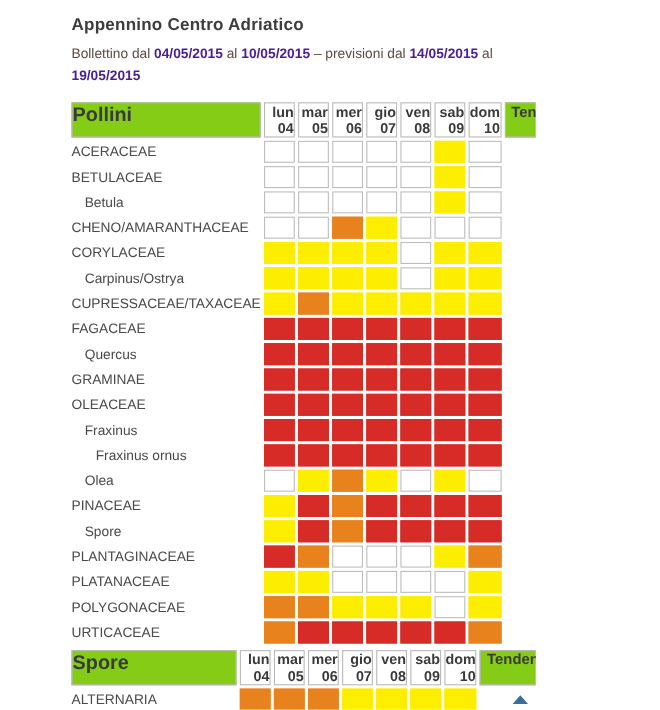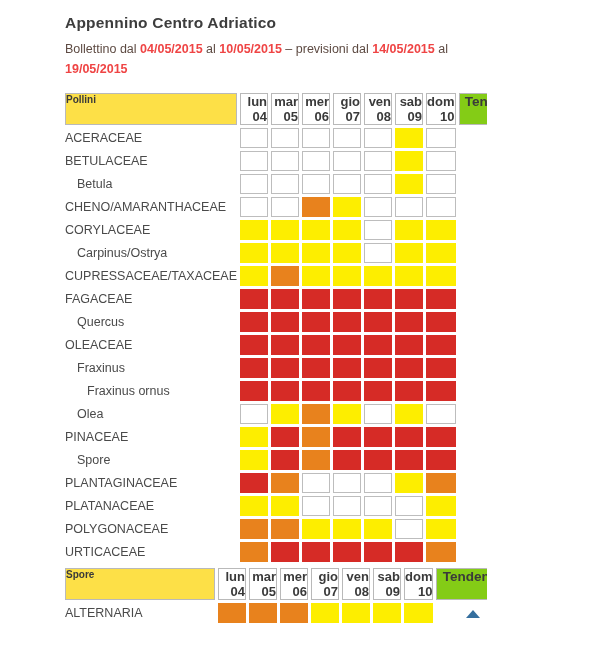--- a/index.html
+++ b/index.html
@@ -1,27 +1,27 @@
 <!DOCTYPE html>
 <html style="--c-low: #fdee00; --c-medium: #e8821d; --c-high: #d62b26; --c-missing: #dcdcdc; --c-blue: #356f9e; --border-gray: #bdbdbd;"><head>
 <meta charset="utf-8">
 <style>
   html,body { margin:0; padding:0; background:#fff; }
   body { font-family:"Liberation Sans", sans-serif; }
   .page { width:487px; height:645px; box-sizing:border-box; padding:8px 0 0 62px; overflow:hidden; }
 
   h1.title { font-size:15.5px; color:#3d3d3d; font-weight:bold; margin:6px 0 7px 3px; letter-spacing:.2px; }
   .subtitle { font-size:12.5px; color:#5d4a42; max-width:430px; line-height:1.6; margin:0 0 11px 3px; }
-  .subtitle b { color:#ef4444; }
+  .subtitle b { color:#4c1d95; }
 
   table.bulletin { border-collapse:separate; border-spacing:3px; }
   table.bulletin th, table.bulletin td { padding:0; }
 
-  th.h-label { width:148px; min-width:148px; border:1px solid #b9b9b9; background:#fde047;
-    text-align:left; vertical-align:top; padding:2px 5px; font-size:10px; color:#3a3a3a; height:30px; }
+  th.h-label { width:148px; min-width:148px; border:1px solid #b9b9b9; background:#84cc16;
+    text-align:left; vertical-align:top; padding:2px 5px; font-size:18px; color:#3a3a3a; height:30px; }
   th.h-day { width:26px; min-width:26px; border:1px solid #b9b9b9; background:#fff;
     text-align:right; vertical-align:top; padding:1px 2px 1px 3px; font-size:13px; line-height:15px; color:#3a3a3a; }
   th.h-trend { width:72px; min-width:72px; border:1px solid #b9b9b9; background:#84cc16;
     text-align:center; vertical-align:top; padding:2px 4px; font-size:13.5px; color:#3a3a3a; height:30px;margin-top:13px; }
 
   td.c-label { font-size:12.5px; color:#4a4a4a; white-space:nowrap; text-align:left; padding-left:2px; }
   td.c-label.ind1 { padding-left:12px; }
   td.c-label.ind2 { padding-left:22px; }
 
   td.cell { height:18px; }
@@ -177,20 +177,31 @@
           <td class="cell v-high"></td>
           <td class="cell v-high"></td>
           <td class="cell v-high"></td>
           <td class="cell v-high"></td>
           <td class="cell v-high"></td>
           <td class="cell v-high"></td>
           <td class="cell v-high"></td>
           <td class="c-trend"><span class="icon-stable"></span></td>
         </tr>
         <tr>
+          <td class="c-label">GRAMINAE</td>
+          <td class="cell v-high"></td>
+          <td class="cell v-high"></td>
+          <td class="cell v-high"></td>
+          <td class="cell v-high"></td>
+          <td class="cell v-high"></td>
+          <td class="cell v-high"></td>
+          <td class="cell v-high"></td>
+          <td class="c-trend"><span class="tri-up"></span></td>
+        </tr>
+        <tr>
           <td class="c-label">OLEACEAE</td>
           <td class="cell v-high"></td>
           <td class="cell v-high"></td>
           <td class="cell v-high"></td>
           <td class="cell v-high"></td>
           <td class="cell v-high"></td>
           <td class="cell v-high"></td>
           <td class="cell v-high"></td>
           <td class="c-trend"><span class="icon-stable"></span></td>
         </tr>

